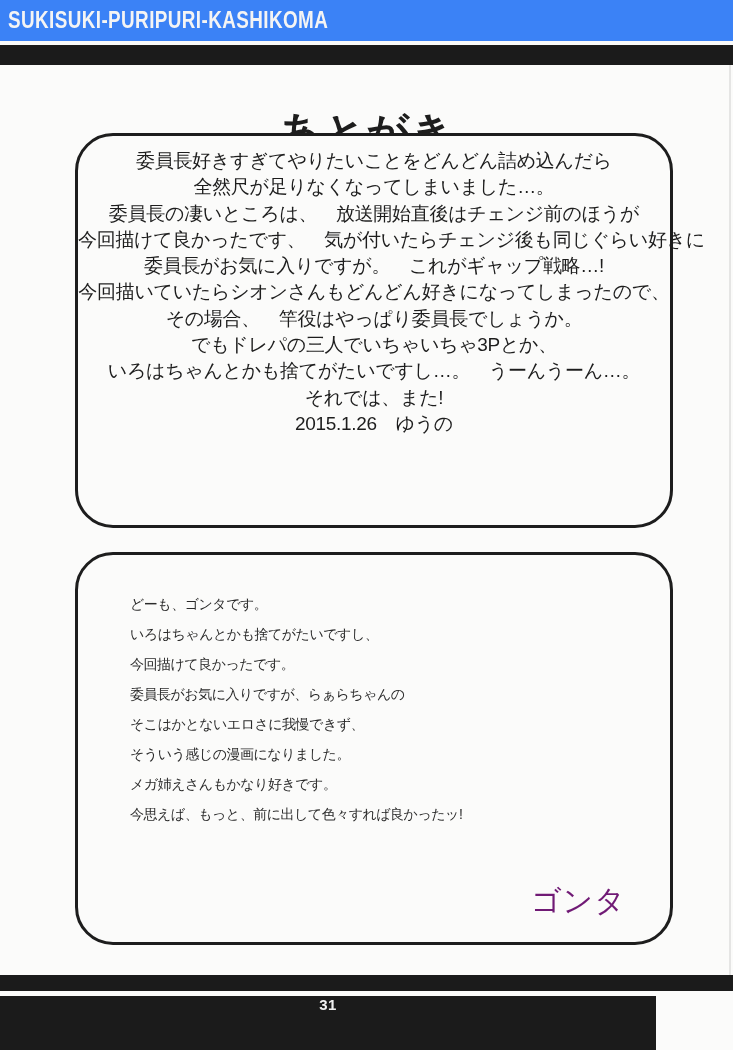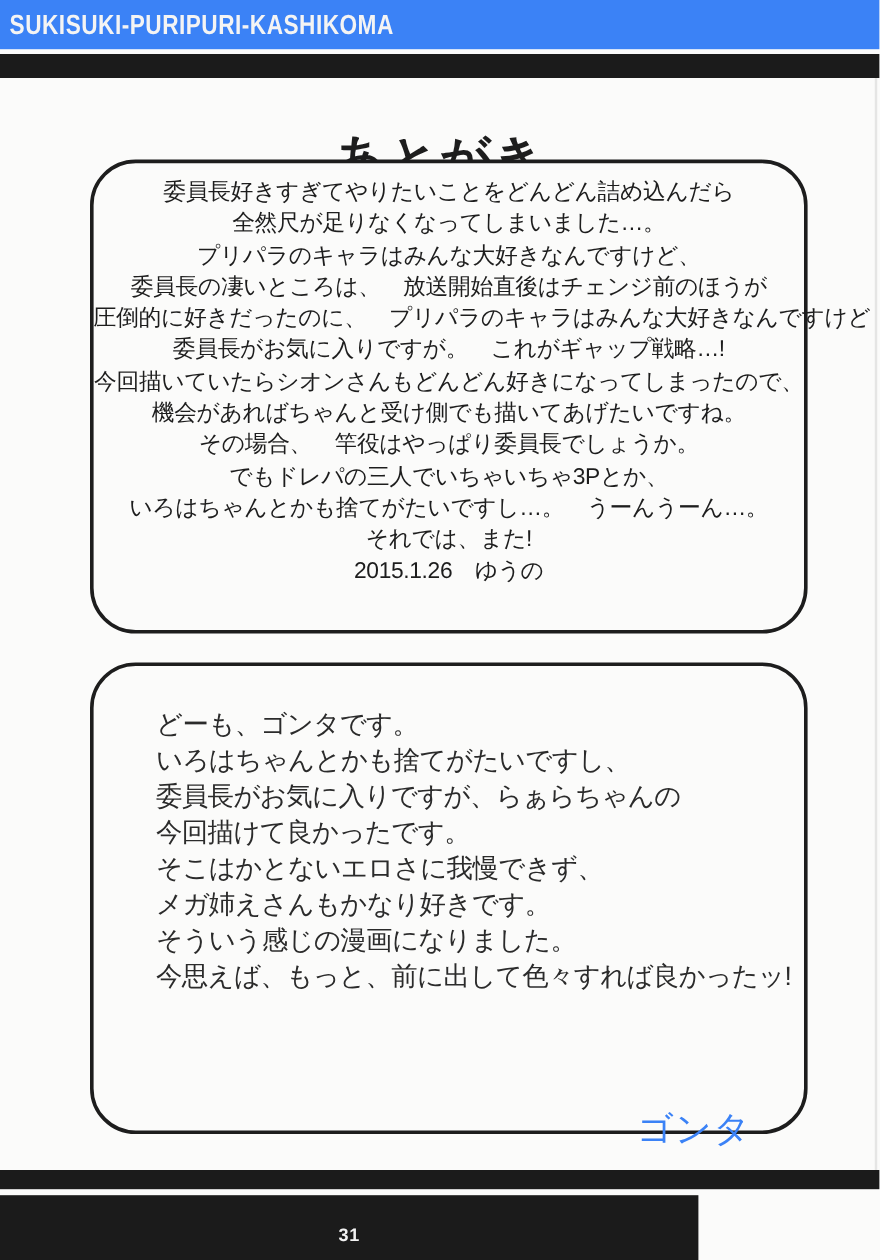--- a/index.html
+++ b/index.html
@@ -65,49 +65,48 @@
     font-weight: 400;
     letter-spacing: -0.3px;
     line-height: 26.3px;
     color: #1d1d1d;
   }
   .box1-text div { white-space: nowrap; }
 
   .box2-text {
     padding: 34px 0 0 52px;
     text-align: left;
-    font-size: 22px;
+    font-size: 14px;
     font-weight: 400;
     letter-spacing: -0.5px;
     line-height: 30px;
     color: #2b2b2b;
   }
   .box2-text div { white-space: nowrap; }
 
   .signature {
     position: absolute;
     right: 44px;
     top: 326px;
     font-size: 30px;
     font-weight: 400;
     letter-spacing: 1px;
-    color: #3b82f6;
-    margin-top: 40px;
+    color: #701a75;
   }
 
   
   .bottombar-sub {
     left: 0; top: 975px; width: 733px; height: 16px;
     background: #1b1b1b;
   }
   .bottombar-main {
-    left: 0; top: 996px; width: 582px; height: 54px;
+    left: 0; top: 996px; width: 656px; height: 54px;
     background: #1b1b1b;
-    display: flex; justify-content: center; align-items: flex-end;
-    padding-bottom: 12px;
+    display: flex; justify-content: center; align-items: flex-start;
+    padding-bottom: 0;
     box-sizing: border-box;
   }
   .page-number {
     color: #f2f2f2;
     font-size: 15px;
     font-weight: 700;
     letter-spacing: 0.5px;
   }
 
   
@@ -126,43 +125,41 @@
     <span class="topbar-title">SUKISUKI-PURIPURI-KASHIKOMA</span>
   </header>
   <div class="abs topbar-sub"></div>
 
   <h1 class="abs heading">あとがき</h1>
 
   <section class="abs round-box box1">
     <div class="box1-text">
       <div>委員長好きすぎてやりたいことをどんどん詰め込んだら</div>
       <div>全然尺が足りなくなってしまいました…。</div>
-      <div>プリパラのキャラはみんな大好きなんですけど、</div>
       <div>委員長の凄いところは、　放送開始直後はチェンジ前のほうが</div>
-      <div>圧倒的に好きだったのに、　プリパラのキャラはみんな大好きなんですけど</div>
+      <div>今回描けて良かったです、　気が付いたらチェンジ後も同じぐらい好きに</div>
       <div>委員長がお気に入りですが。　これがギャップ戦略…!</div>
       <div>今回描いていたらシオンさんもどんどん好きになってしまったので、</div>
-      <div>機会があればちゃんと受け側でも描いてあげたいですね。</div>
       <div>その場合、　竿役はやっぱり委員長でしょうか。</div>
       <div>でもドレパの三人でいちゃいちゃ3Pとか、</div>
       <div>いろはちゃんとかも捨てがたいですし…。　うーんうーん…。</div>
       <div>それでは、また!</div>
       <div>2015.1.26　ゆうの</div>
     </div>
   </section>
 
   <section class="abs round-box box2">
     <div class="box2-text">
       <div>どーも、ゴンタです。</div>
       <div>いろはちゃんとかも捨てがたいですし、</div>
+      <div>今回描けて良かったです。</div>
       <div>委員長がお気に入りですが、らぁらちゃんの</div>
-      <div>今回描けて良かったです。</div>
       <div>そこはかとないエロさに我慢できず、</div>
+      <div>そういう感じの漫画になりました。</div>
       <div>メガ姉えさんもかなり好きです。</div>
-      <div>そういう感じの漫画になりました。</div>
       <div>今思えば、もっと、前に出して色々すれば良かったッ!</div>
     </div>
     <div class="signature">ゴンタ</div>
   </section>
 
   <div class="abs bottombar-sub"></div>
   <footer class="abs bottombar-main">
     <span class="page-number">31</span>
   </footer>
 

